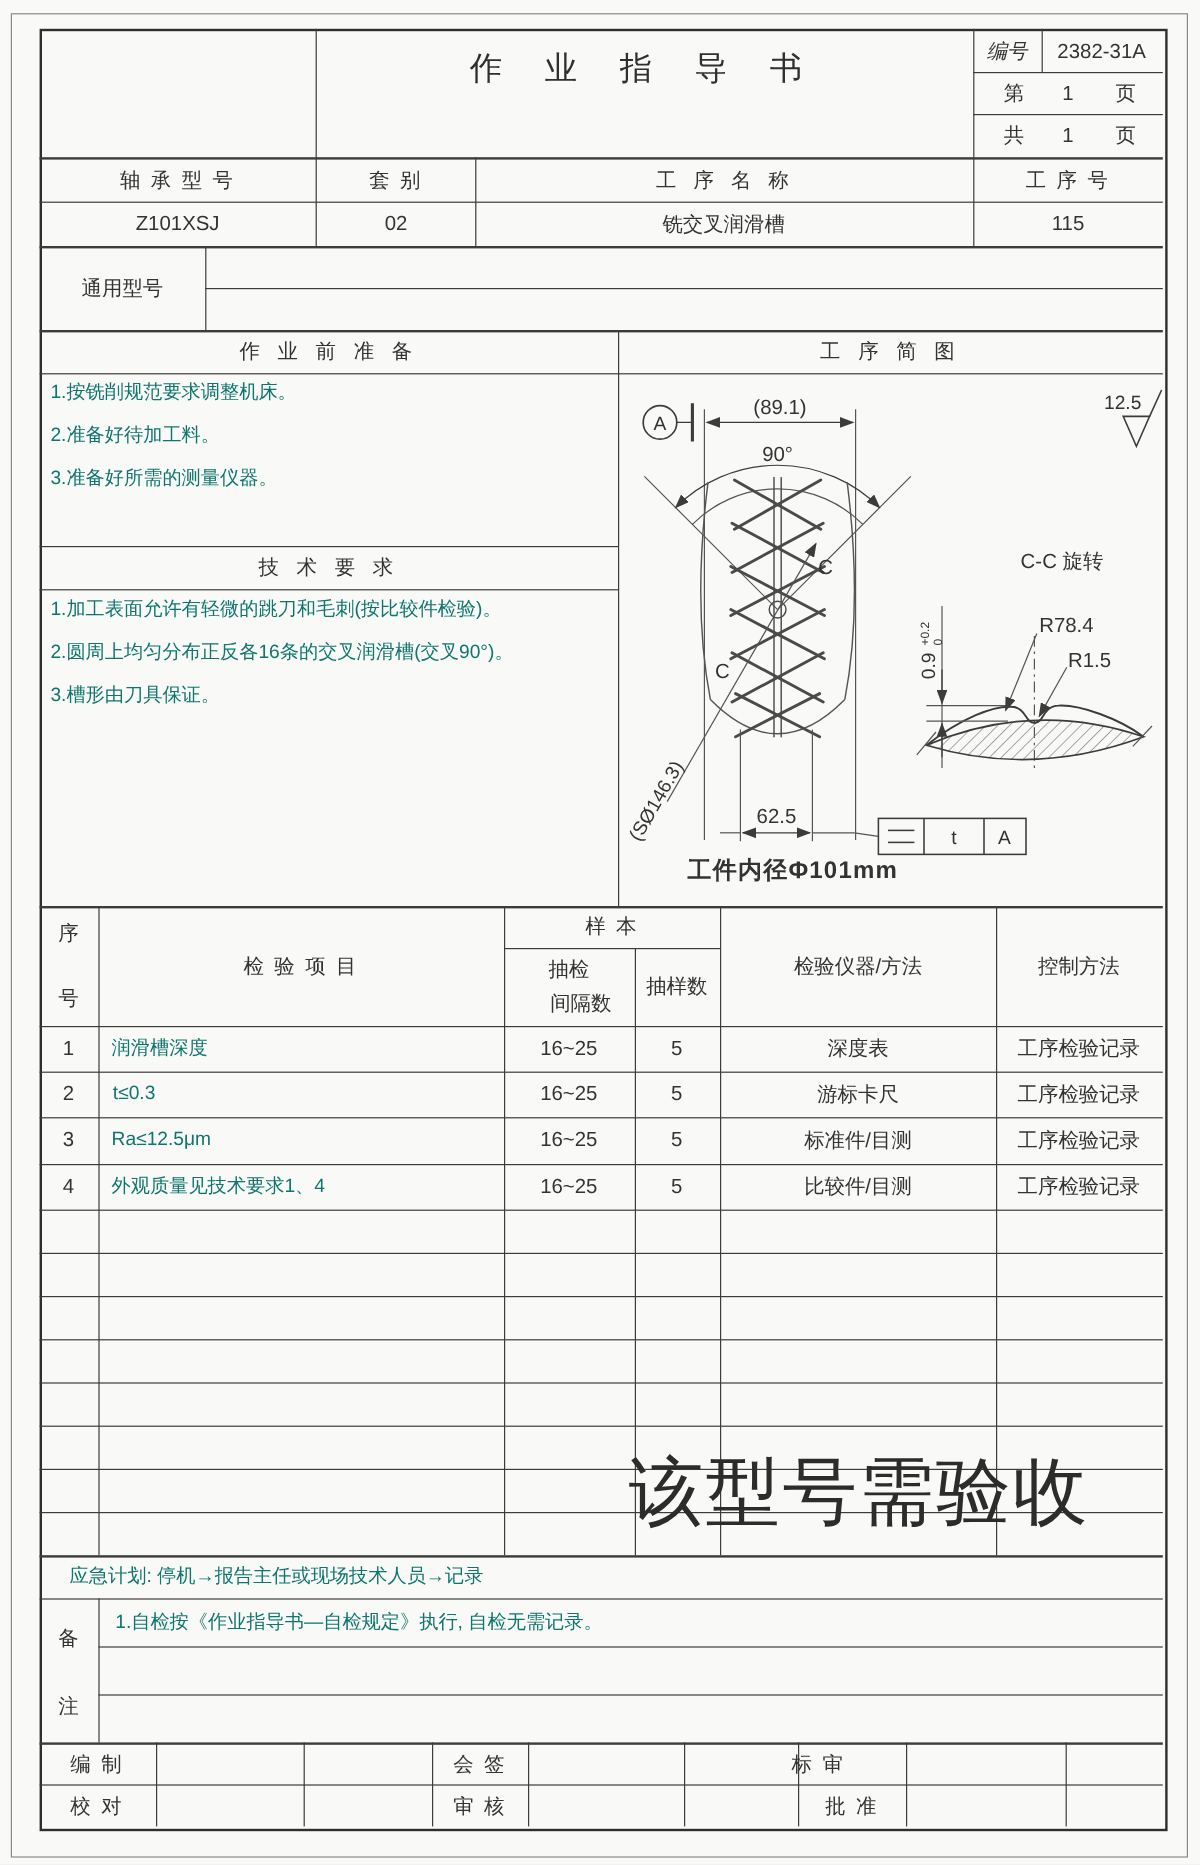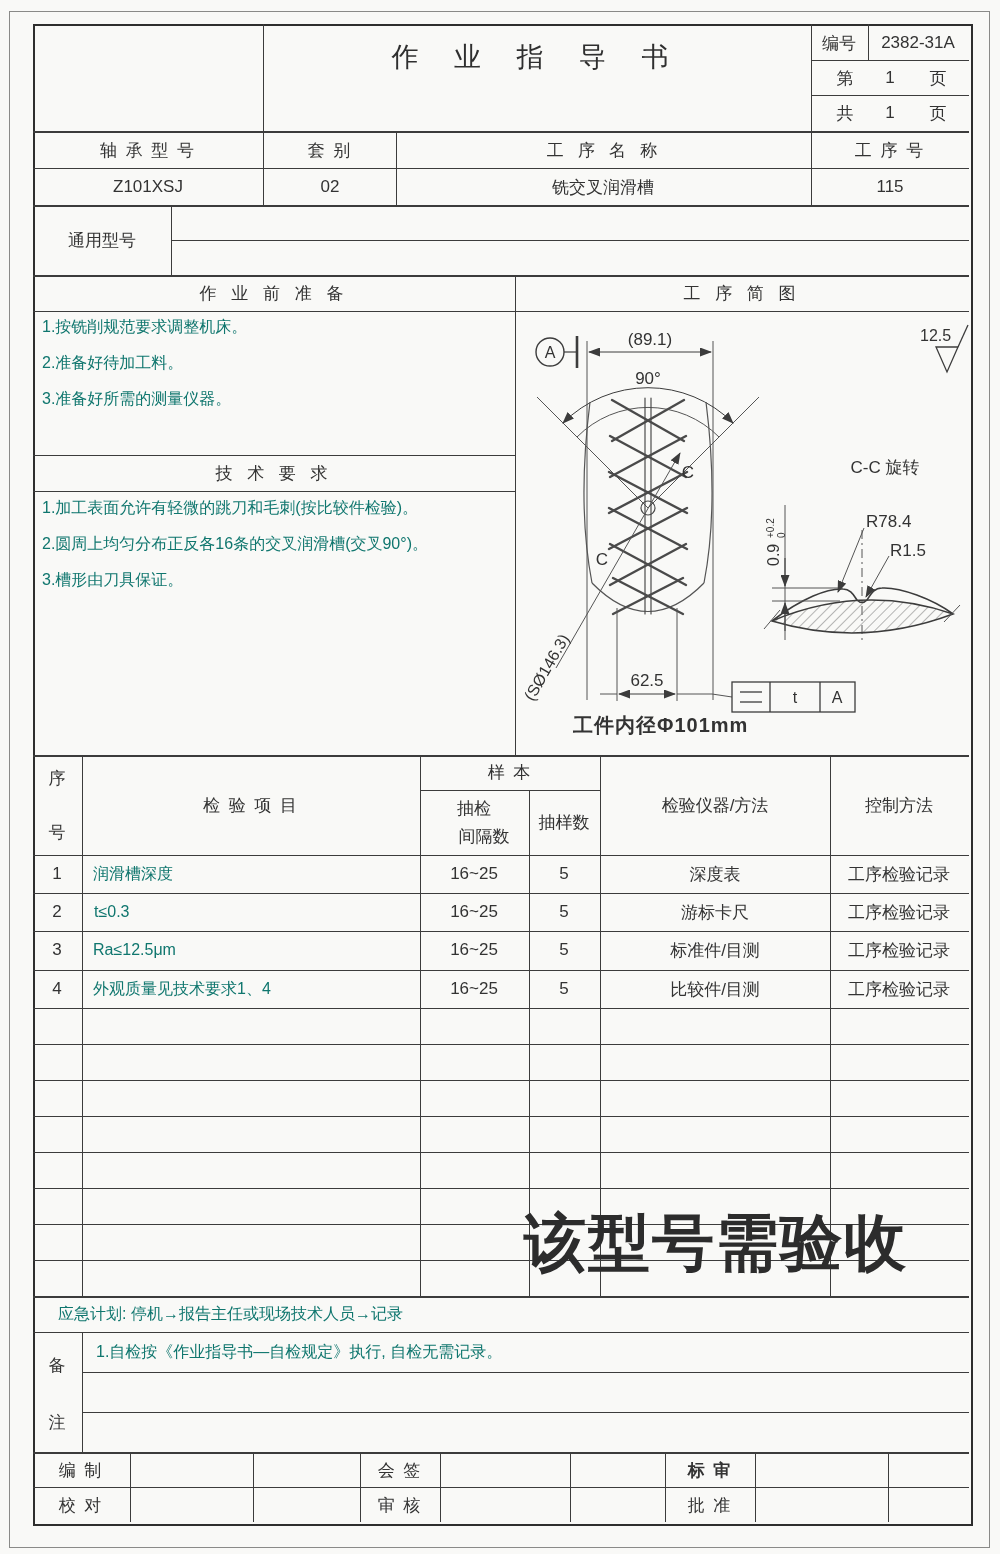--- a/index.html
+++ b/index.html
@@ -9,21 +9,21 @@
   .hl{height:1px;}
   .vl{width:1px;}
   .hl.b{height:2px;}
   .frame{position:absolute;border:2.5px solid #2e2e2e;background:transparent;}
   .scanframe{position:absolute;border:1px solid #8a8a88;}
   .t{position:absolute;transform:translate(-50%,-50%);white-space:nowrap;font-size:17px;color:#333;}
   .tl{position:absolute;transform:translate(0,-50%);white-space:nowrap;font-size:16px;color:#0f766e;}
   .sp{letter-spacing:5px;}
   .sp2{letter-spacing:2px;}
   .title{font-size:27px;letter-spacing:14px;font-weight:400;color:#2f2f2f;}
-  .stamp{font-size:62px;font-weight:700;color:#2c2c2c;letter-spacing:2px;}
+  .stamp{font-size:62px;font-weight:400;color:#2c2c2c;letter-spacing:2px;}
   svg text{font-family:"Liberation Sans","DejaVu Sans",sans-serif;fill:#333;}
 </style>
 </head>
 <body>
 
 <div id="page">
 
   <div class="scanframe" style="left:9px;top:11px;width:979px;height:1535px;"></div>
 
   <div class="frame" style="left:33px;top:24px;width:936px;height:1498px;"></div>
@@ -80,21 +80,21 @@
   <div class="vl" style="left:130px;top:1452px;height:70px;"></div>
   <div class="vl" style="left:253px;top:1452px;height:70px;"></div>
   <div class="vl" style="left:360px;top:1452px;height:70px;"></div>
   <div class="vl" style="left:440px;top:1452px;height:70px;"></div>
   <div class="vl" style="left:570px;top:1452px;height:70px;"></div>
   <div class="vl" style="left:665px;top:1452px;height:70px;"></div>
   <div class="vl" style="left:755px;top:1452px;height:70px;"></div>
   <div class="vl" style="left:888px;top:1452px;height:70px;"></div>
 
   <div class="t title" style="left:537px;top:57px;">作 业 指 导 书</div>
-  <div class="t" style="left:839px;top:43px;">编号</div>
+  <div class="t" style="left:839px;top:43px;font-style:italic;">编号</div>
   <div class="t" style="left:918px;top:43px;">2382-31A</div>
   <div class="t" style="left:845px;top:78px;">第</div>
   <div class="t" style="left:890px;top:78px;">1</div>
   <div class="t" style="left:938px;top:78px;">页</div>
   <div class="t" style="left:845px;top:113px;">共</div>
   <div class="t" style="left:890px;top:113px;">1</div>
   <div class="t" style="left:938px;top:113px;">页</div>
 
   <div class="t sp2" style="left:148px;top:150px;">轴  承  型  号</div>
   <div class="t sp2" style="left:330px;top:150px;">套  别</div>
@@ -277,16 +277,16 @@
 
   <div class="tl" style="left:58px;top:1314px;">应急计划:  停机→报告主任或现场技术人员→记录</div>
   <div class="t" style="left:57px;top:1365px;">备</div>
   <div class="t" style="left:57px;top:1422px;">注</div>
   <div class="tl" style="left:96px;top:1352px;">1.自检按《作业指导书—自检规定》执行, 自检无需记录。</div>
 
   <div class="t sp2" style="left:81px;top:1470px;">编  制</div>
   <div class="t sp2" style="left:81px;top:1505px;">校  对</div>
   <div class="t sp2" style="left:400px;top:1470px;">会  签</div>
   <div class="t sp2" style="left:400px;top:1505px;">审  核</div>
-  <div class="t sp2" style="left:710px;top:1470px;font-weight:bold;">标  审</div>
+  <div class="t sp2" style="left:682px;top:1470px;">标  审</div>
   <div class="t sp2" style="left:710px;top:1505px;">批  准</div>
 
 </div>
 
 </body></html>

